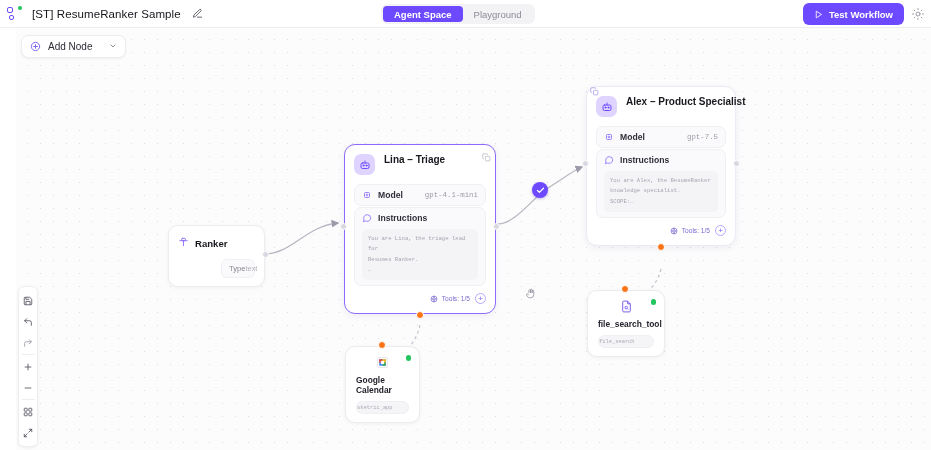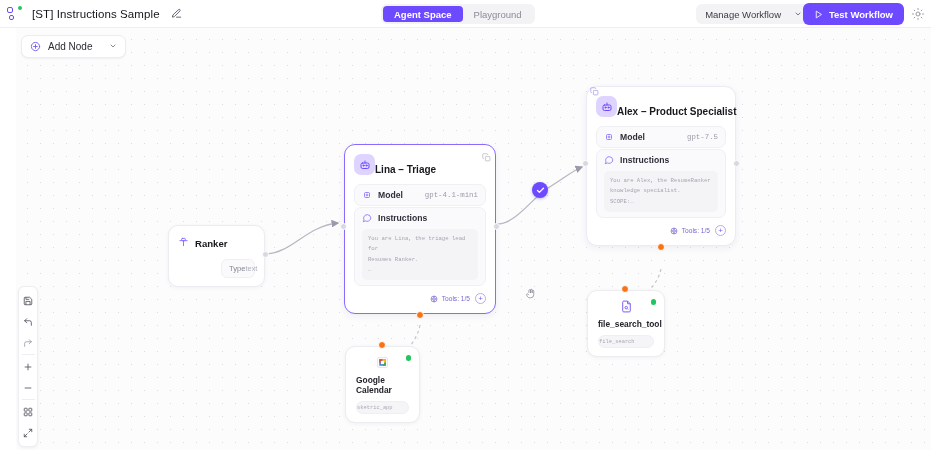--- a/index.html
+++ b/index.html
@@ -119,21 +119,21 @@
   .node { position: absolute; z-index: 10; }
 
   .agent-node {
     background: #fff; border-radius: 11px;
     border: 1.3px solid #8b6bff;
     box-shadow: 0 2px 7px rgba(40,30,90,.07);
     padding: 9px;
   }
   .agent-node.plain { border: 1px solid #eceaf4; }
 
-  .node-head { display: flex; align-items: flex-end; margin-bottom: 9px; }
+  .node-head { display: flex; align-items: flex-start; gap: 9px; margin-bottom: 9px; }
   .avatar {
     width: 21px; height: 21px; border-radius: 7px;
     background: #ded4ff; display: flex; align-items: center; justify-content: center;
     flex: none;
   }
   .node-title { font-size: 10px; color: #18181f; font-weight: bold; white-space: nowrap; }
 
   .field-box {
     background: #fafafc; border: 1px solid #f0f0f4; border-radius: 7px;
     padding: 5px 7px; margin-bottom: 1px;
@@ -218,39 +218,33 @@
 <body>
 
 <div id="app">
 
   <div class="topbar">
     <div class="brand-logo">
       <div class="sq s1"></div>
         <div class="sq s2"></div>
         <div class="dot"></div>
     </div>
-    <div class="doc-title">[ST] Instructions Sample</div>
+    <div class="doc-title">[ST] ResumeRanker Sample</div>
     <div class="pencil-btn">
       <svg width="11" height="11" viewBox="0 0 24 24" fill="none" stroke="#5b5b68" stroke-width="2" stroke-linecap="round" stroke-linejoin="round">
         <path d="M12 20h9"></path>
           <path d="M16.5 3.5a2.1 2.1 0 0 1 3 3L7 19l-4 1 1-4Z"></path>
       </svg>
     </div>
 
     <div class="seg-wrap">
       <div class="seg active">Agent Space</div>
       <div class="seg">Playground</div>
     </div>
 
-    <div class="manage-btn">
-      <span>Manage Workflow</span>
-      <svg width="8" height="8" viewBox="0 0 24 24" fill="none" stroke="#7a7a88" stroke-width="3" stroke-linecap="round" stroke-linejoin="round">
-          <polyline points="6 9 12 15 18 9"></polyline>
-        </svg>
-    </div>
 
     <div class="test-btn">
       <svg width="9" height="9" viewBox="0 0 24 24" fill="none" stroke="#fff" stroke-width="2.2" stroke-linejoin="round">
           <polygon points="6 3 20 12 6 21 6 3"></polygon>
         </svg>
       <span>Test Workflow</span>
     </div>
 
     <div class="sun-btn">
       <svg width="12" height="12" viewBox="0 0 24 24" fill="none" stroke="#9a9aa6" stroke-width="2" stroke-linecap="round">

